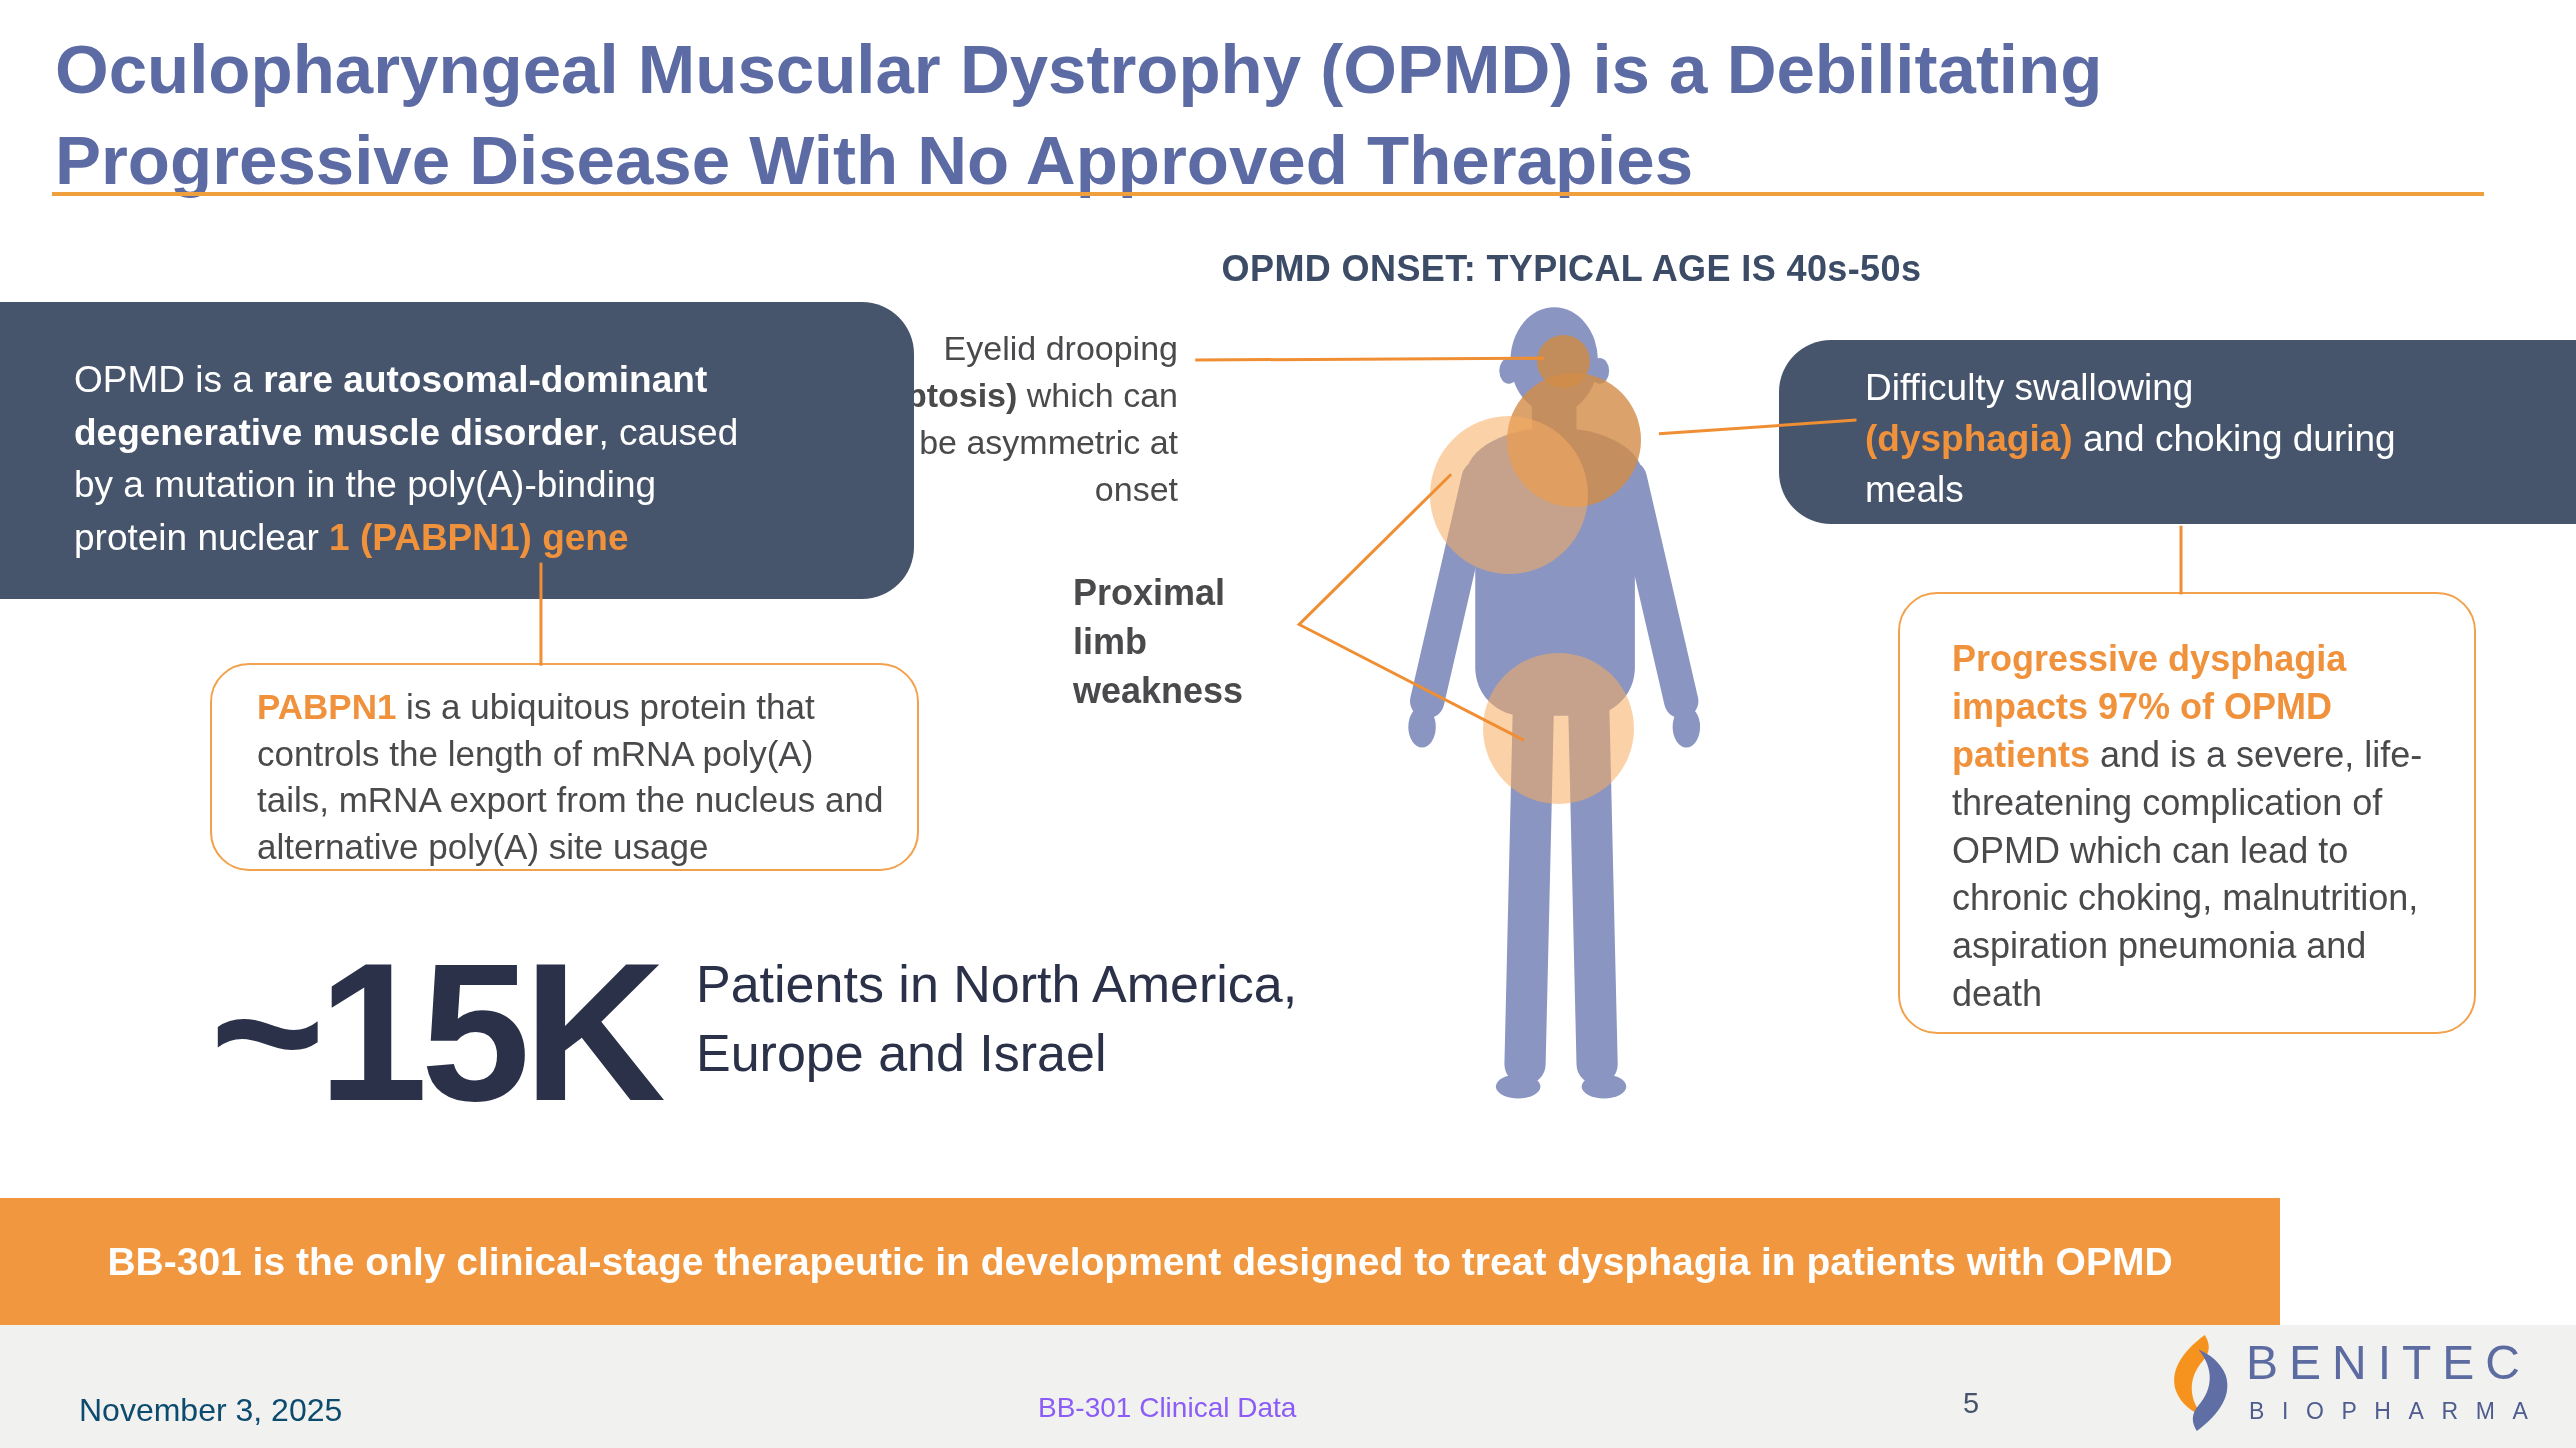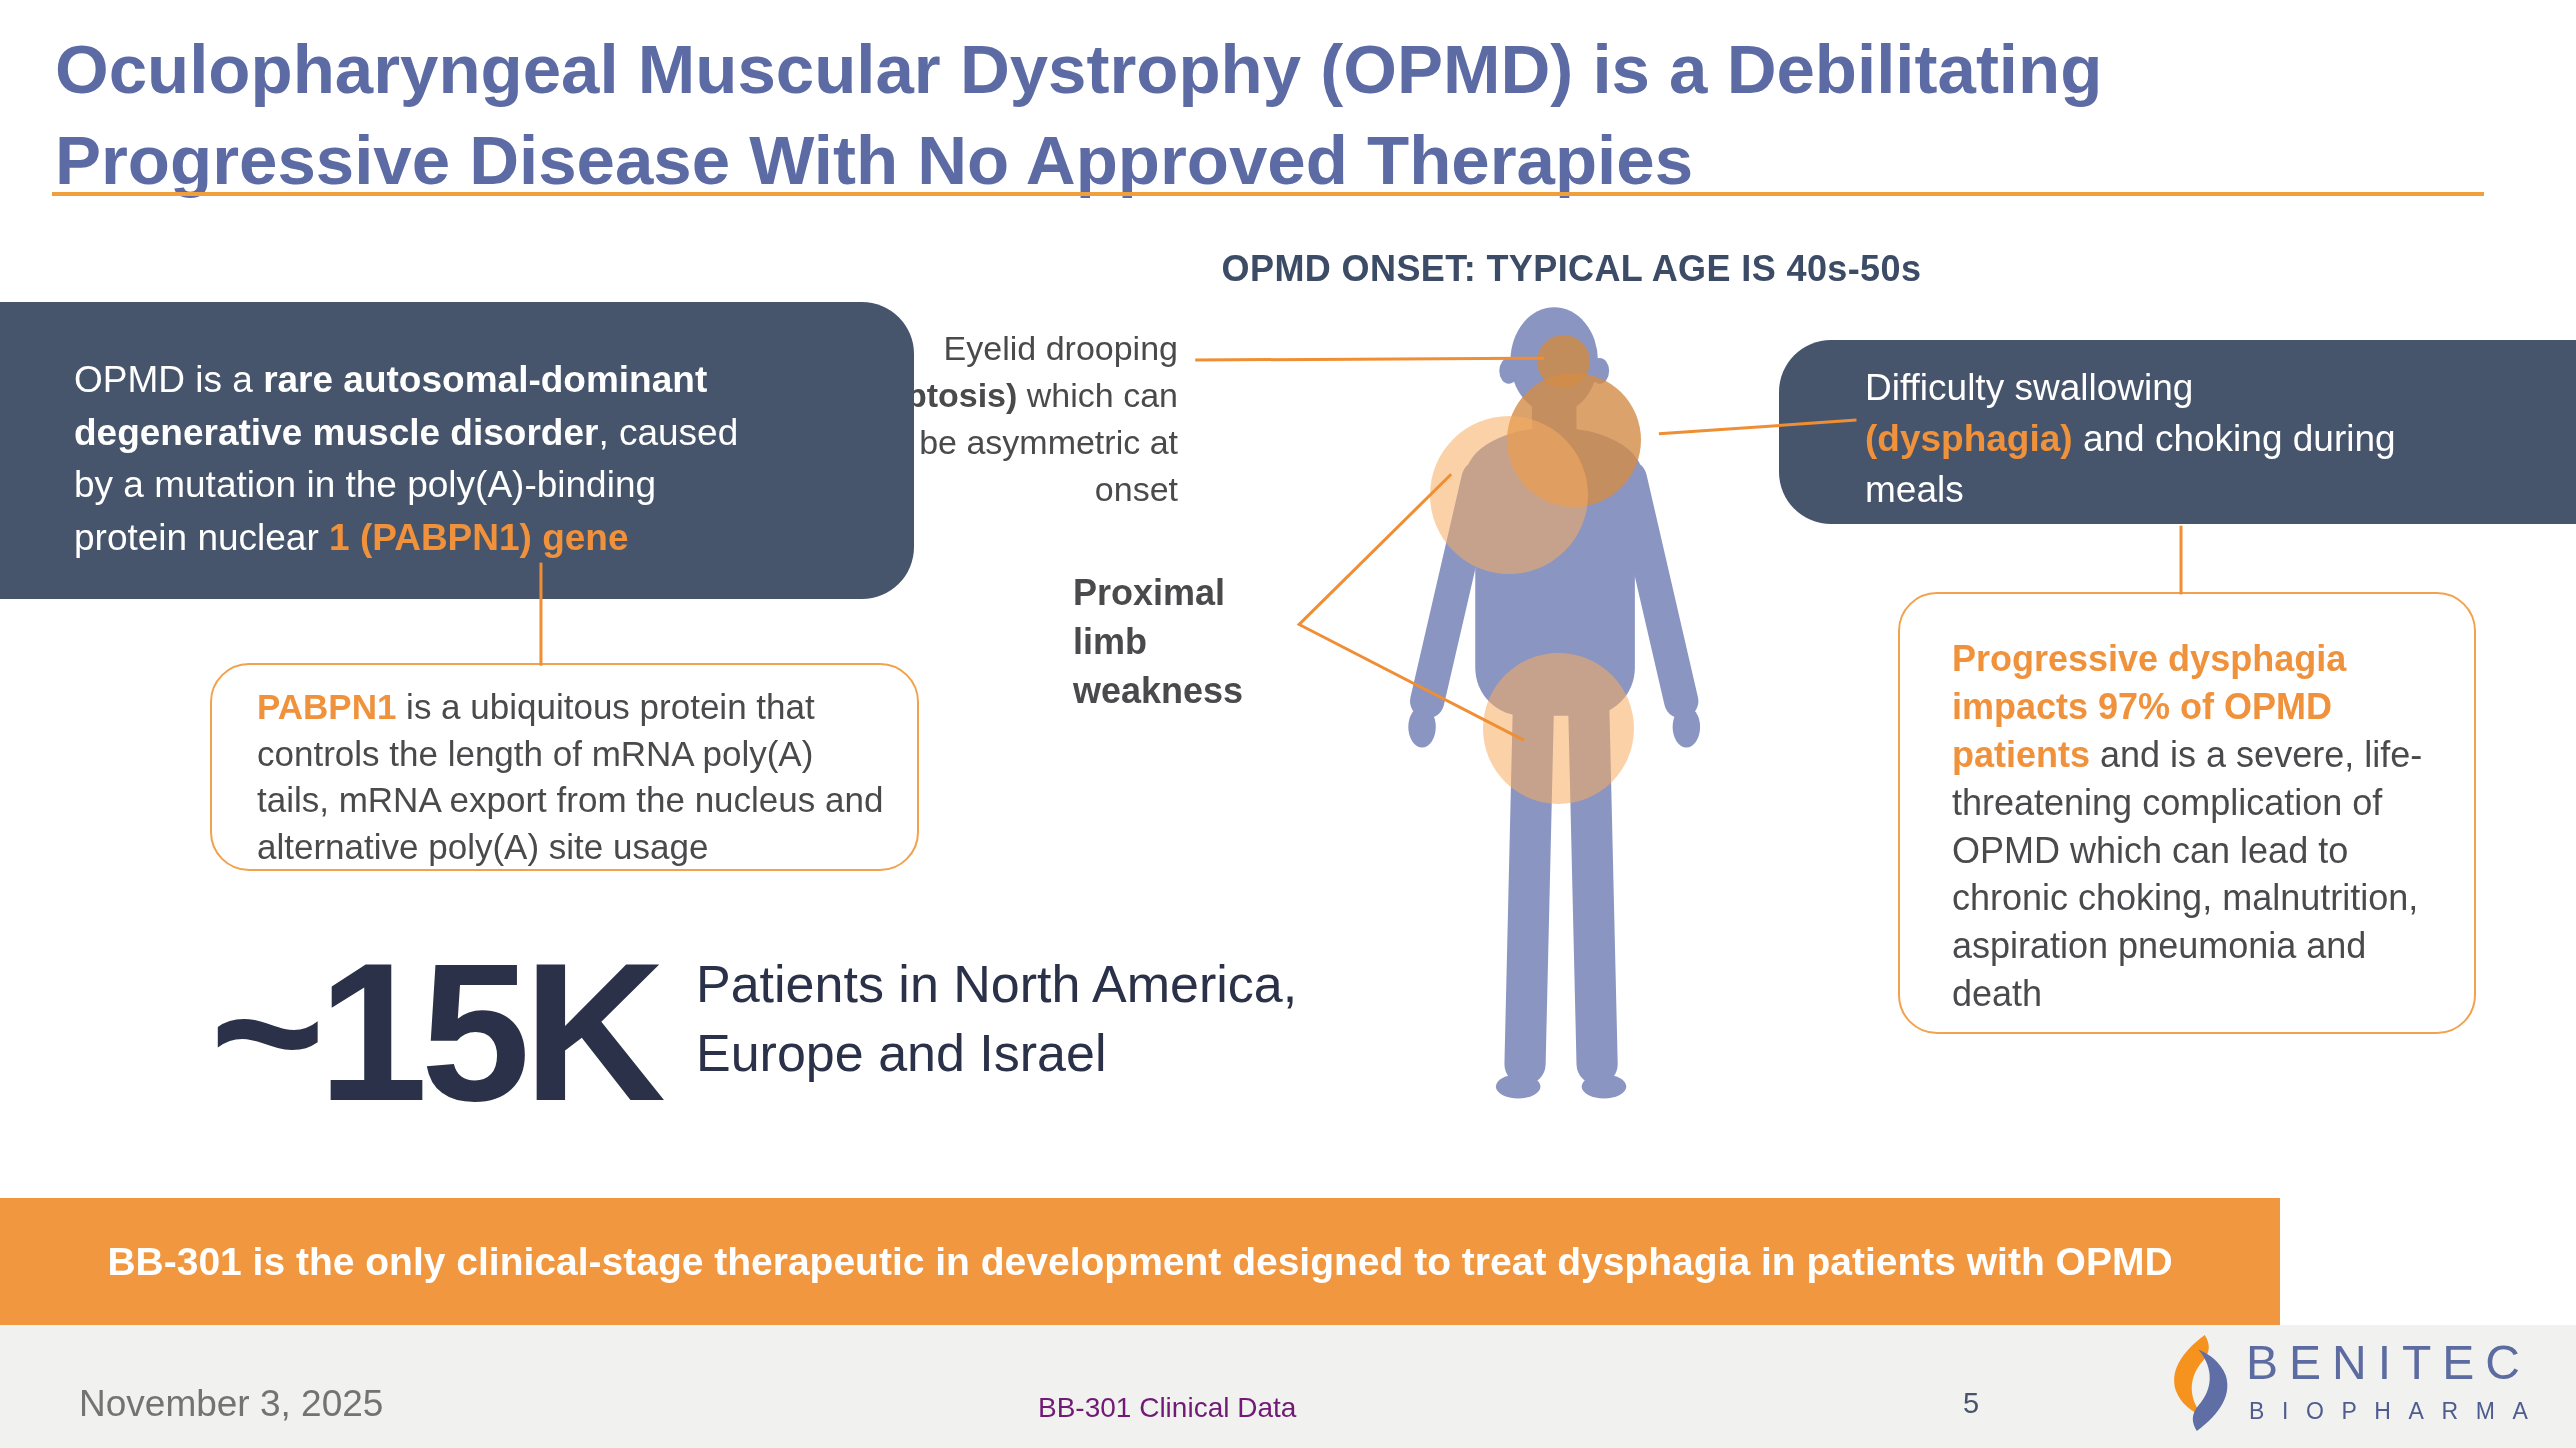--- a/index.html
+++ b/index.html
@@ -46,22 +46,22 @@
   .stat-value{
     left:210px;top:934px;font-size:197px;font-weight:bold;color:#2A3148;
     letter-spacing:-6.9px;line-height:1;
   }
   .stat-label{left:696px;top:950px;width:773px;font-size:52px;color:#2A3148;line-height:1.33;}
   
   .banner{left:0;top:1198px;width:2280px;height:127px;background:#F0973F;}
   .banner p{margin:0;text-align:center;line-height:127px;font-size:39px;font-weight:bold;color:#ffffff;}
   
   .footer{left:0;top:1325px;width:2576px;height:124px;background:#F1F1EF;}
-  .footer-date{left:79px;top:58px;font-size:37px;color:#737373;}
-  .footer-deck{left:1038px;top:67px;font-size:28px;color:#701a75;}
+  .footer-date{left:79px;top:67px;font-size:32px;color:#0c4a6e;}
+  .footer-deck{left:1038px;top:67px;font-size:28px;color:#8b5cf6;}
   .footer-page{left:1963px;top:62px;font-size:29px;color:#47536B;}
   .logo{left:2164px;top:8.6px;width:378px;height:106px;}
   .logo-flame{position:absolute;left:0;top:1.7px;width:72px;height:96px;}
   .logo-name{position:absolute;left:82px;top:1.7px;font-size:48px;color:#5C6BA0;letter-spacing:11px;}
   .logo-sub{position:absolute;left:85px;top:64px;font-size:23px;color:#4E5C8F;letter-spacing:17.6px;}
   
   .figure-svg{left:1374px;top:302px;width:369px;height:807px;}
   .hl{border-radius:50%;}
   .hl-forehead{left:1537px;top:335px;width:53px;height:53px;background:rgba(198,140,85,0.95);}
   .hl-throat{left:1507px;top:373px;width:134px;height:134px;background:rgba(210,140,70,0.80);}

